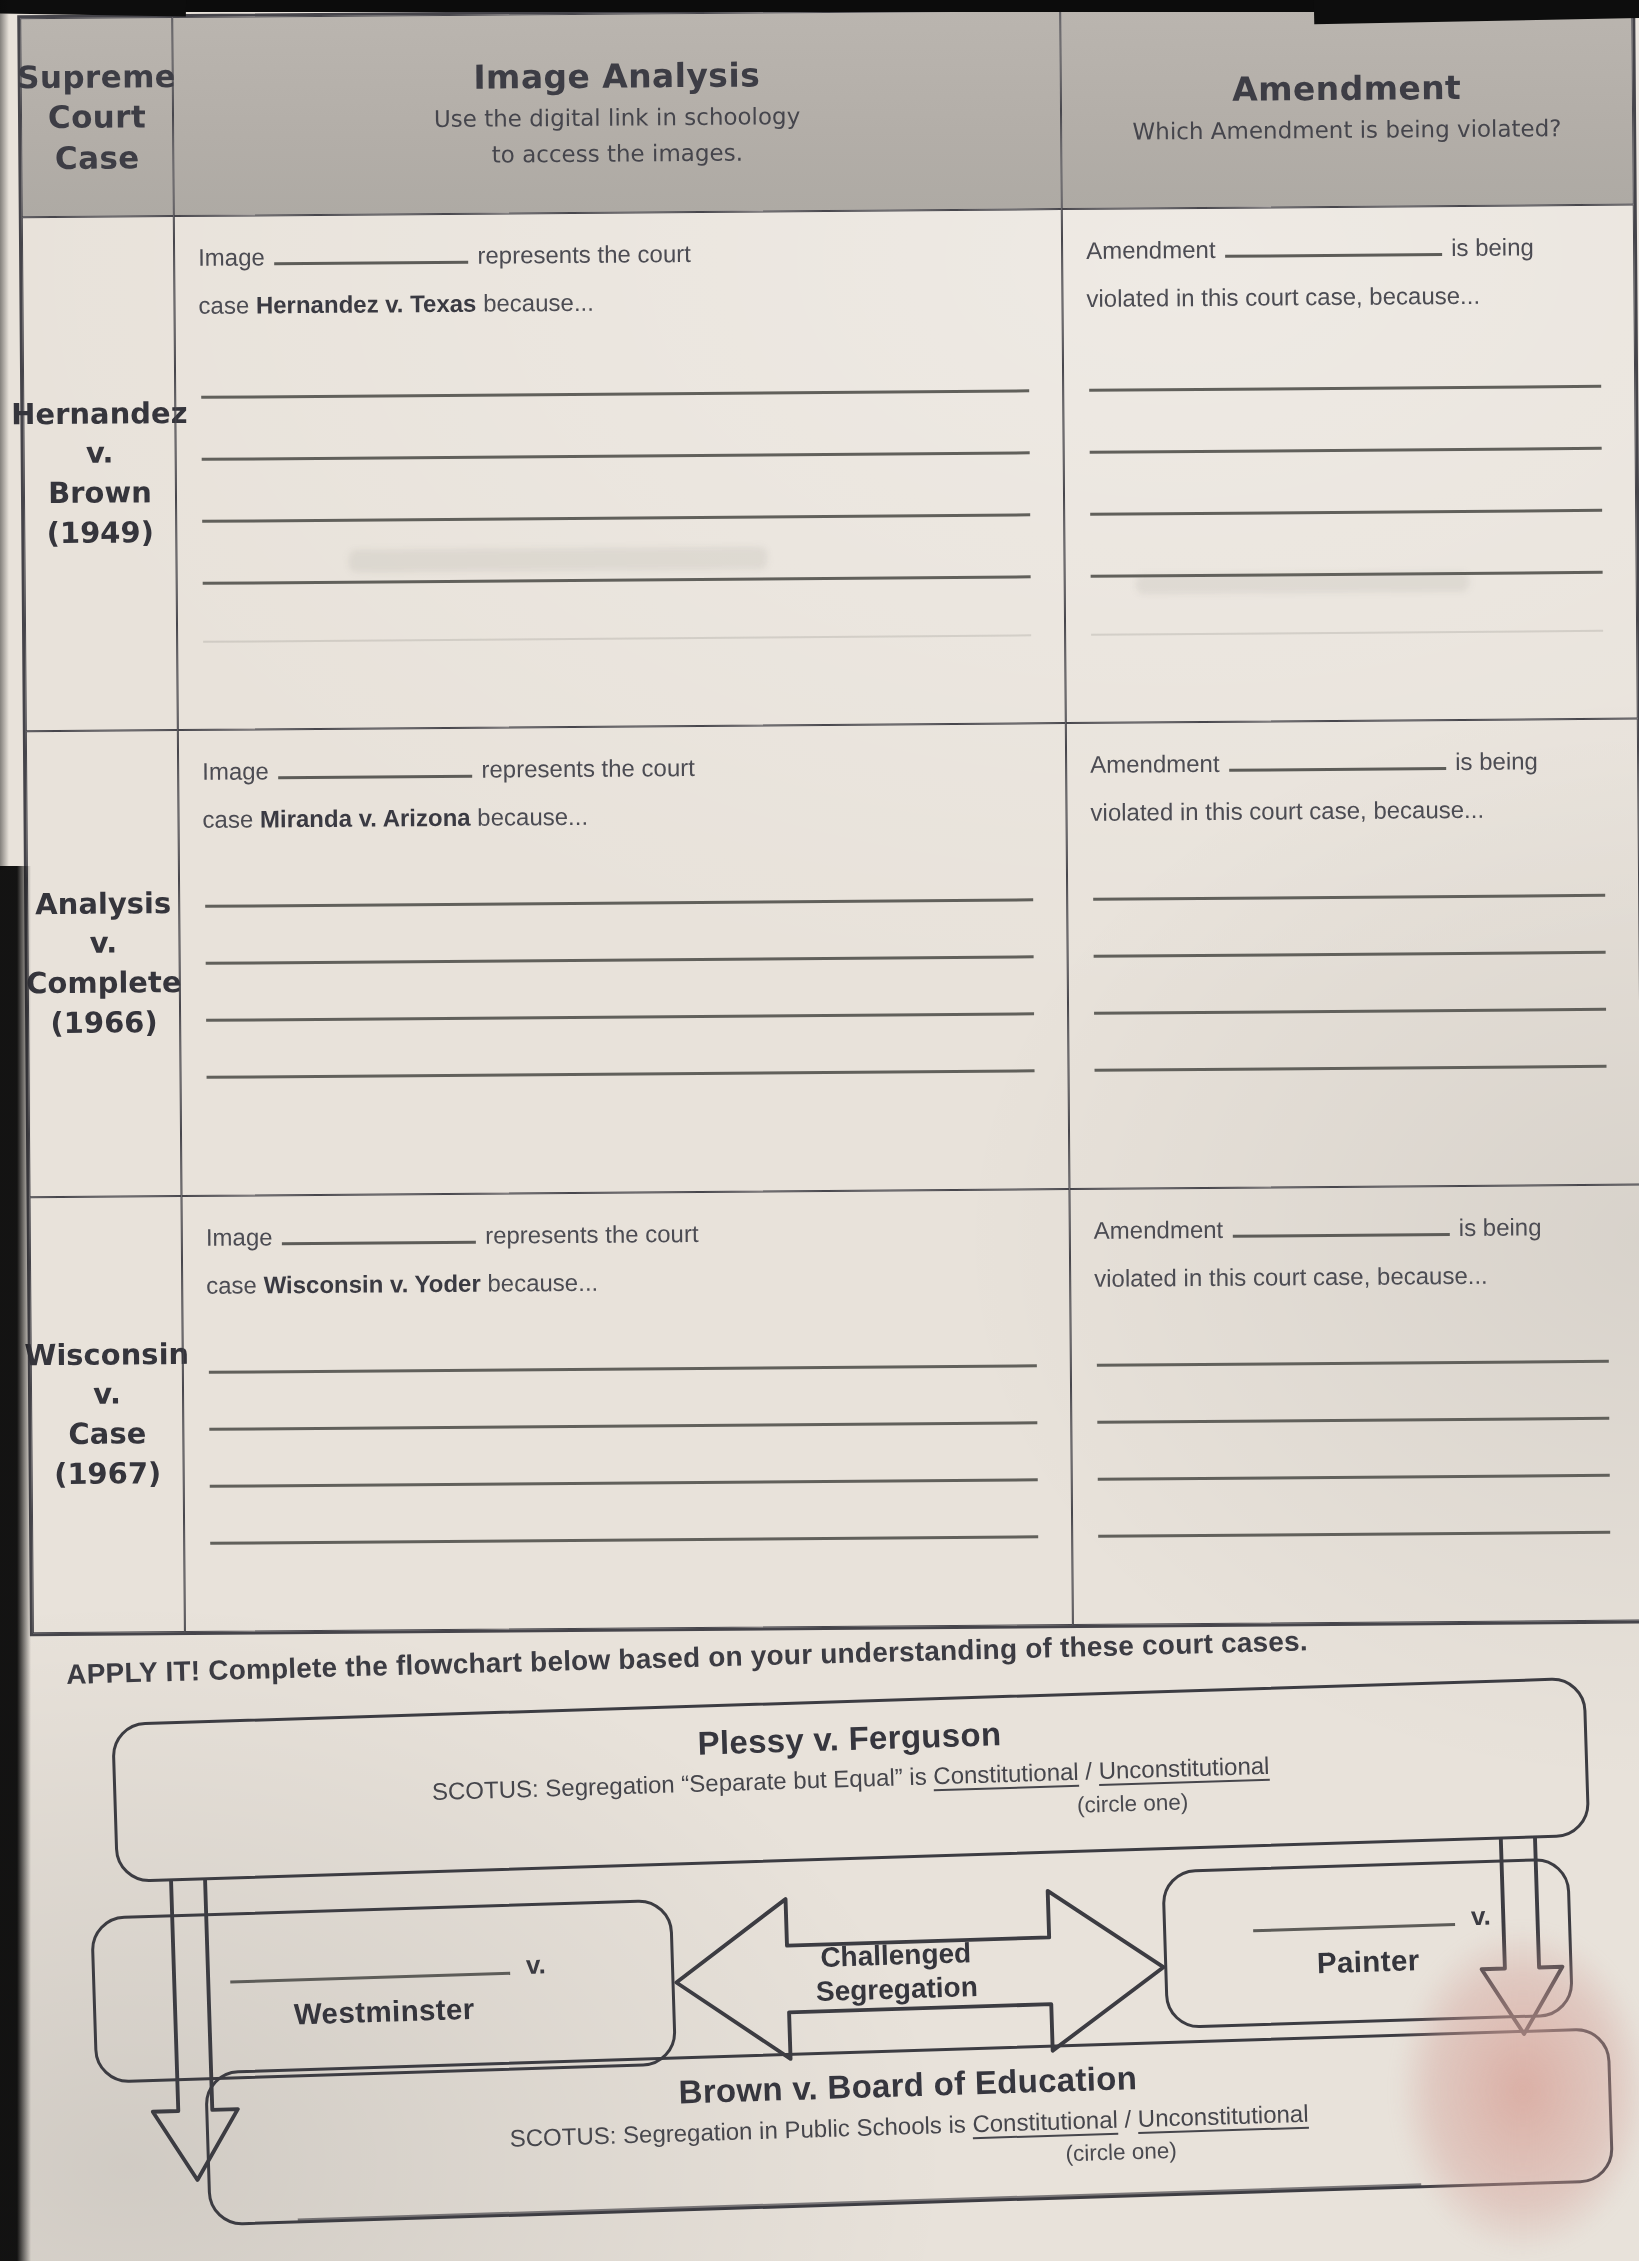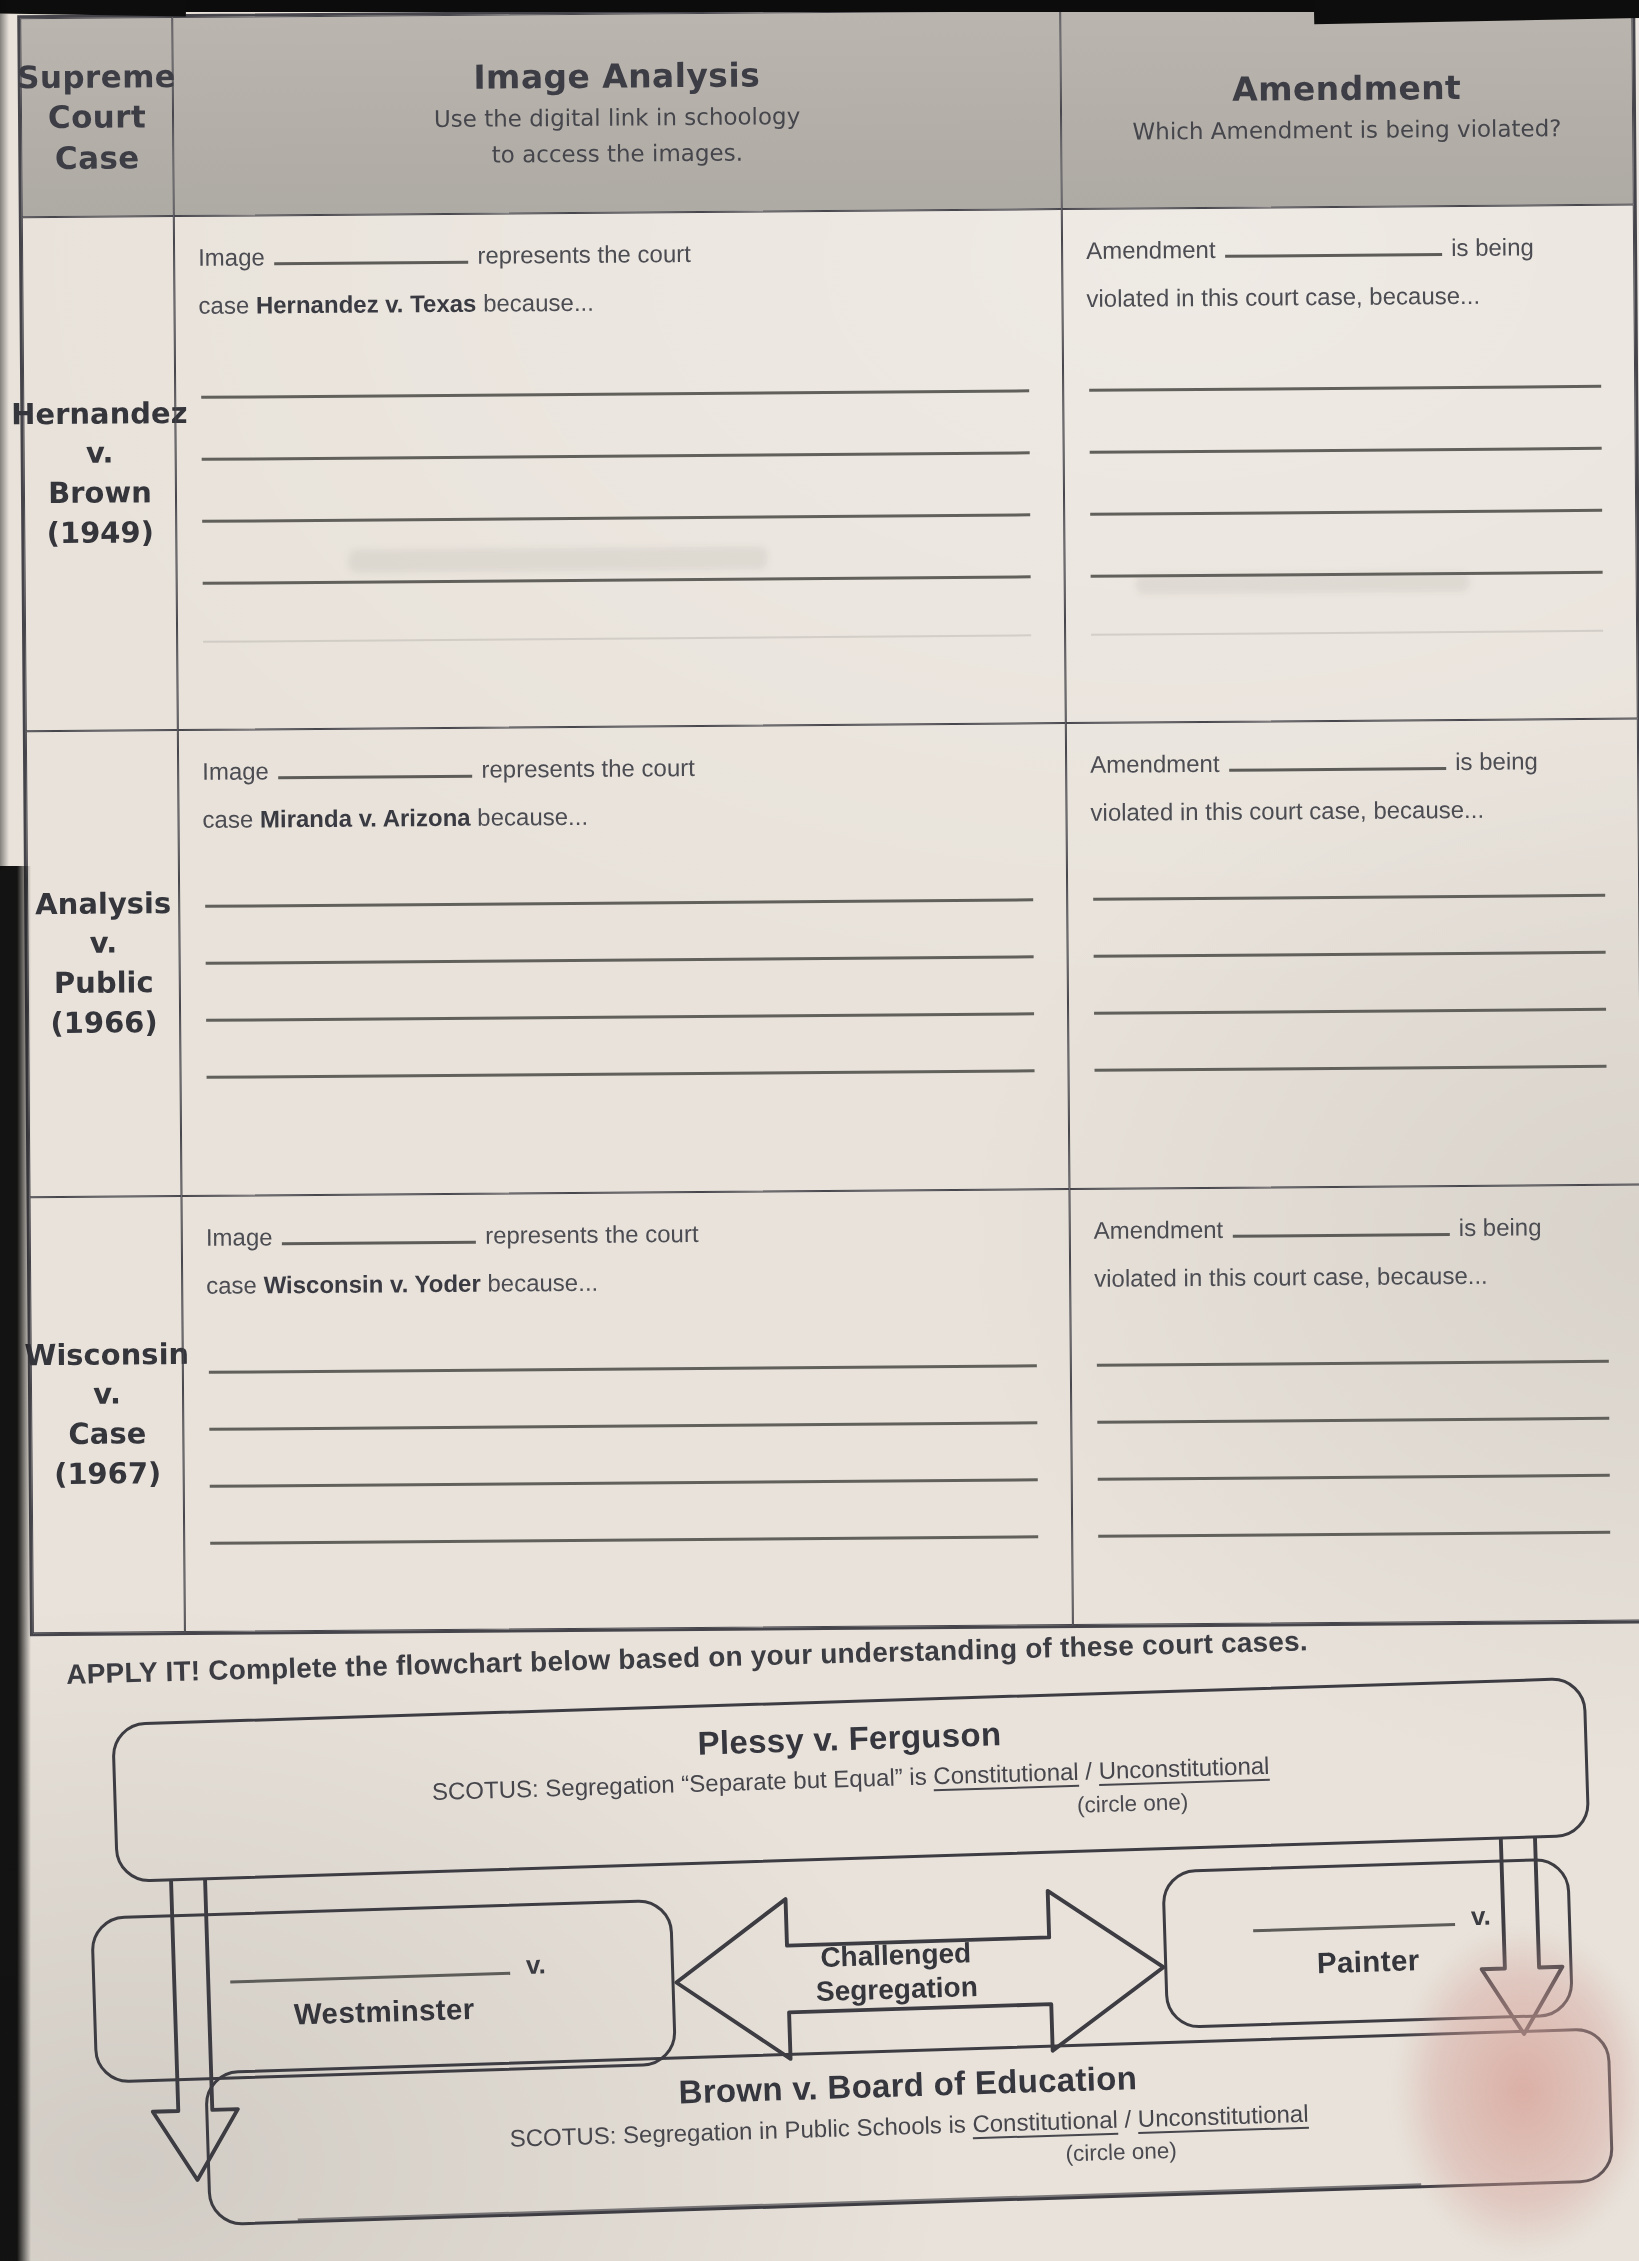--- a/index.html
+++ b/index.html
@@ -186,21 +186,21 @@
         <div class="blank-row"></div>
         <div class="ghost-row"></div>
         <div class="ghost-blob" style="left:70px; top:365px; width:334px; height:20px;"></div>
       </div>
     </div>
 
     <div class="tr row2">
       <div class="cell c1 case-cell">
         <div class="case-line">Analysis</div>
         <div class="case-line">v.</div>
-        <div class="case-line">Public</div>
+        <div class="case-line">Complete</div>
         <div class="case-line">(1966)</div>
       </div>
       <div class="cell c2 body-cell">
         <div class="p-line"><span>Image</span><span class="blank w250"></span><span>represents the court</span></div>
         <div class="p-line"><span>case</span> <b>Miranda v. Arizona</b> <span>because...</span></div>
         <div class="blank-row"></div>
         <div class="blank-row"></div>
         <div class="blank-row"></div>
         <div class="blank-row"></div>
       </div>

